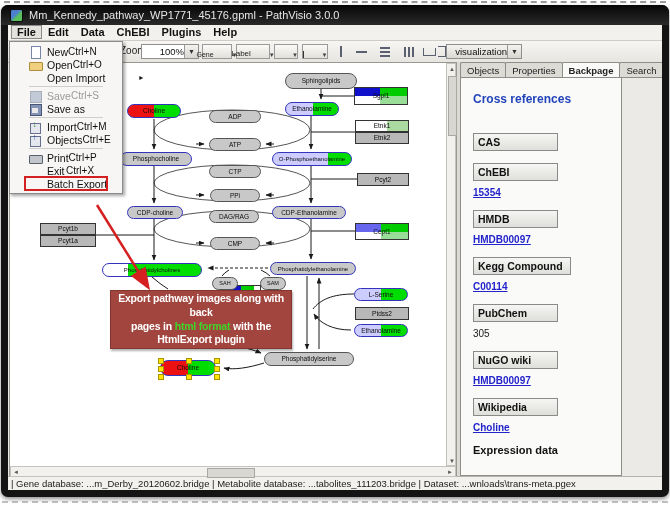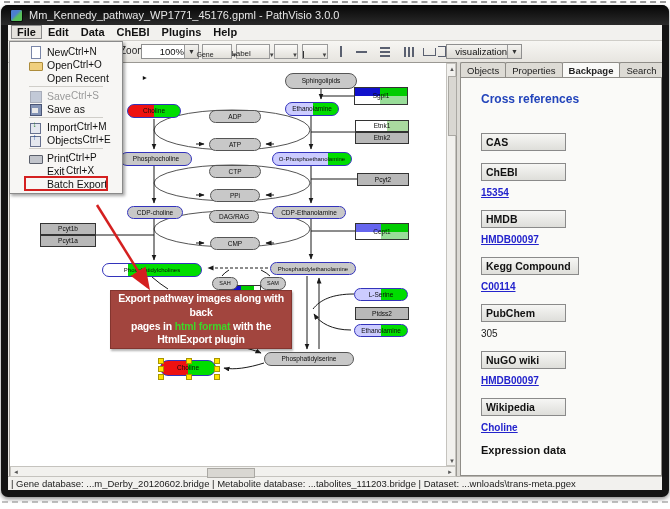--- a/index.html
+++ b/index.html
@@ -82,22 +82,22 @@
   .sb-btn{font-size:6px;color:#555;width:10px;height:9px;display:flex;align-items:center;justify-content:center;}
   #hthumb{position:absolute;left:196px;top:1px;width:46px;height:8px;background:#d9d7d2;border:1px solid #aaa8a3;}
   #vthumb{position:absolute;left:1px;top:12px;width:7px;height:58px;background:#d9d7d2;border:1px solid #aaa8a3;}
   #vscroll .sb-btn{position:absolute;left:0;} #vsb-down{bottom:0;}
 
   
   #side-tabs{position:absolute;left:0;top:0;height:16px;font-size:9.5px;white-space:nowrap;}
   .tab{display:inline-block;padding:2px 6px 1px;border:1px solid #8f8d88;background:#dddbd5;
        color:#222;margin-right:-1px;border-radius:2px 2px 0 0;}
   .tab.active{background:#fafaf8;border-bottom:1px solid #fafaf8;font-weight:bold;}
-  #side-content{position:absolute;left:0;top:15px;width:202px;height:399px;background:#fafaf8;
-                border:1px solid #8f8d88;box-sizing:border-box;padding:12px 20px 0;overflow:hidden;}
+  #side-content{position:absolute;left:0;top:15px;width:162px;height:399px;background:#fafaf8;
+                border:1px solid #8f8d88;box-sizing:border-box;padding:12px 12px 0;overflow:hidden;}
   #xref-title{color:#2244bb;font-weight:bold;font-size:12px;margin:2px 0 26px;}
   .xref-section{margin-bottom:11px;}
   .xref-head{display:inline-block;min-width:72px;background:linear-gradient(#f6f6f4,#dededa);
              border:1px solid #8a8a8a;font-weight:bold;font-size:10.5px;color:#111;
              padding:2px 7px 2px 4px;}
   .xref-link{display:block;margin-top:6px;color:#2323cc;font-weight:bold;font-size:10px;
              text-decoration:underline;cursor:pointer;}
   .xref-val{display:block;margin-top:6px;color:#222;font-size:10px;}
   #expression-data{font-weight:bold;font-size:11px;color:#111;margin-top:4px;}
 
@@ -386,21 +386,21 @@
           <span class="mi-label">New</span>
           <span class="mi-short">Ctrl+N</span>
         </div>
         <div class="menu-item">
           <span class="mi-icon open-folder-icon"></span>
           <span class="mi-label">Open</span>
           <span class="mi-short">Ctrl+O</span>
         </div>
         <div class="menu-item">
           <span class="mi-icon "></span>
-          <span class="mi-label">Open Recent</span>
+          <span class="mi-label">Open Import</span>
           <span class="mi-short mi-sub">▸</span>
         </div>
         <div class="menu-sep"></div>
         <div class="menu-item disabled">
           <span class="mi-icon save-icon"></span>
           <span class="mi-label">Save</span>
           <span class="mi-short">Ctrl+S</span>
         </div>
         <div class="menu-item">
           <span class="mi-icon save-as-icon"></span>

